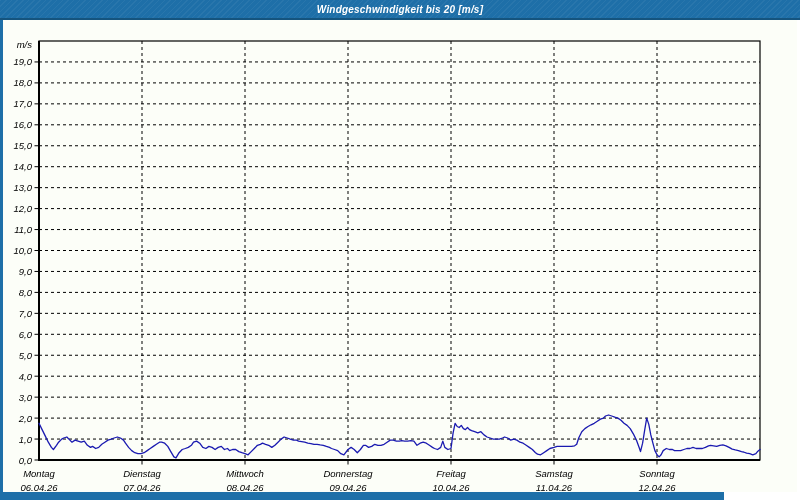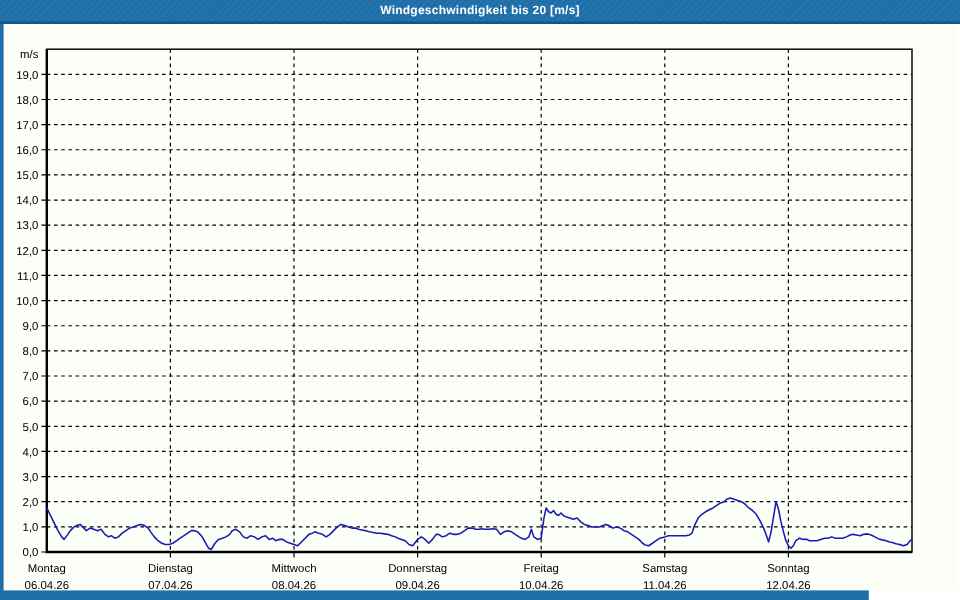--- a/index.html
+++ b/index.html
@@ -1,21 +1,21 @@
 <!DOCTYPE html>
 <html style="--frame: #1e6fa8; --frame-dark: #15547e; --chart-bg: #fcfef8; --title-text: #ffffff; --grid: #000000; --line: #1a1ab0; --label-text: #000000;"><head>
 <meta charset="utf-8">
 <style>
   :root{
     --frame:#1e6fa8; --frame-dark:#15547e; --chart-bg:#fcfef8;
     --title-text:#ffffff; --grid:#000000; --line:#1a1ab0; --label-text:#000000;
   }
   html,body{margin:0;padding:0;}
   body{width:800px;height:500px;overflow:hidden;font-family:"Liberation Sans",sans-serif;}
-  .window{position:relative;width:724px;height:500px;background:var(--frame);}
+  .window{position:relative;width:724px;height:500px;background:var(--frame);font-style:italic;}
   .titlebar{
     position:absolute;left:0;top:0;width:800px;height:18px;
     background:var(--frame);
     background-image:repeating-linear-gradient(135deg, rgba(255,255,255,0.05) 0px, rgba(255,255,255,0.05) 1px, transparent 1px, transparent 4px);
     border-bottom:2px solid var(--frame-dark);
     display:flex;align-items:center;justify-content:center;
   }
   .titlebar span{color:var(--title-text);font-size:10px;font-weight:bold;letter-spacing:0.2px;}
   .content{position:absolute;left:3px;top:20px;width:794px;height:472px;background:var(--chart-bg);}
   svg text{font-family:"Liberation Sans",sans-serif;fill:var(--label-text);}

